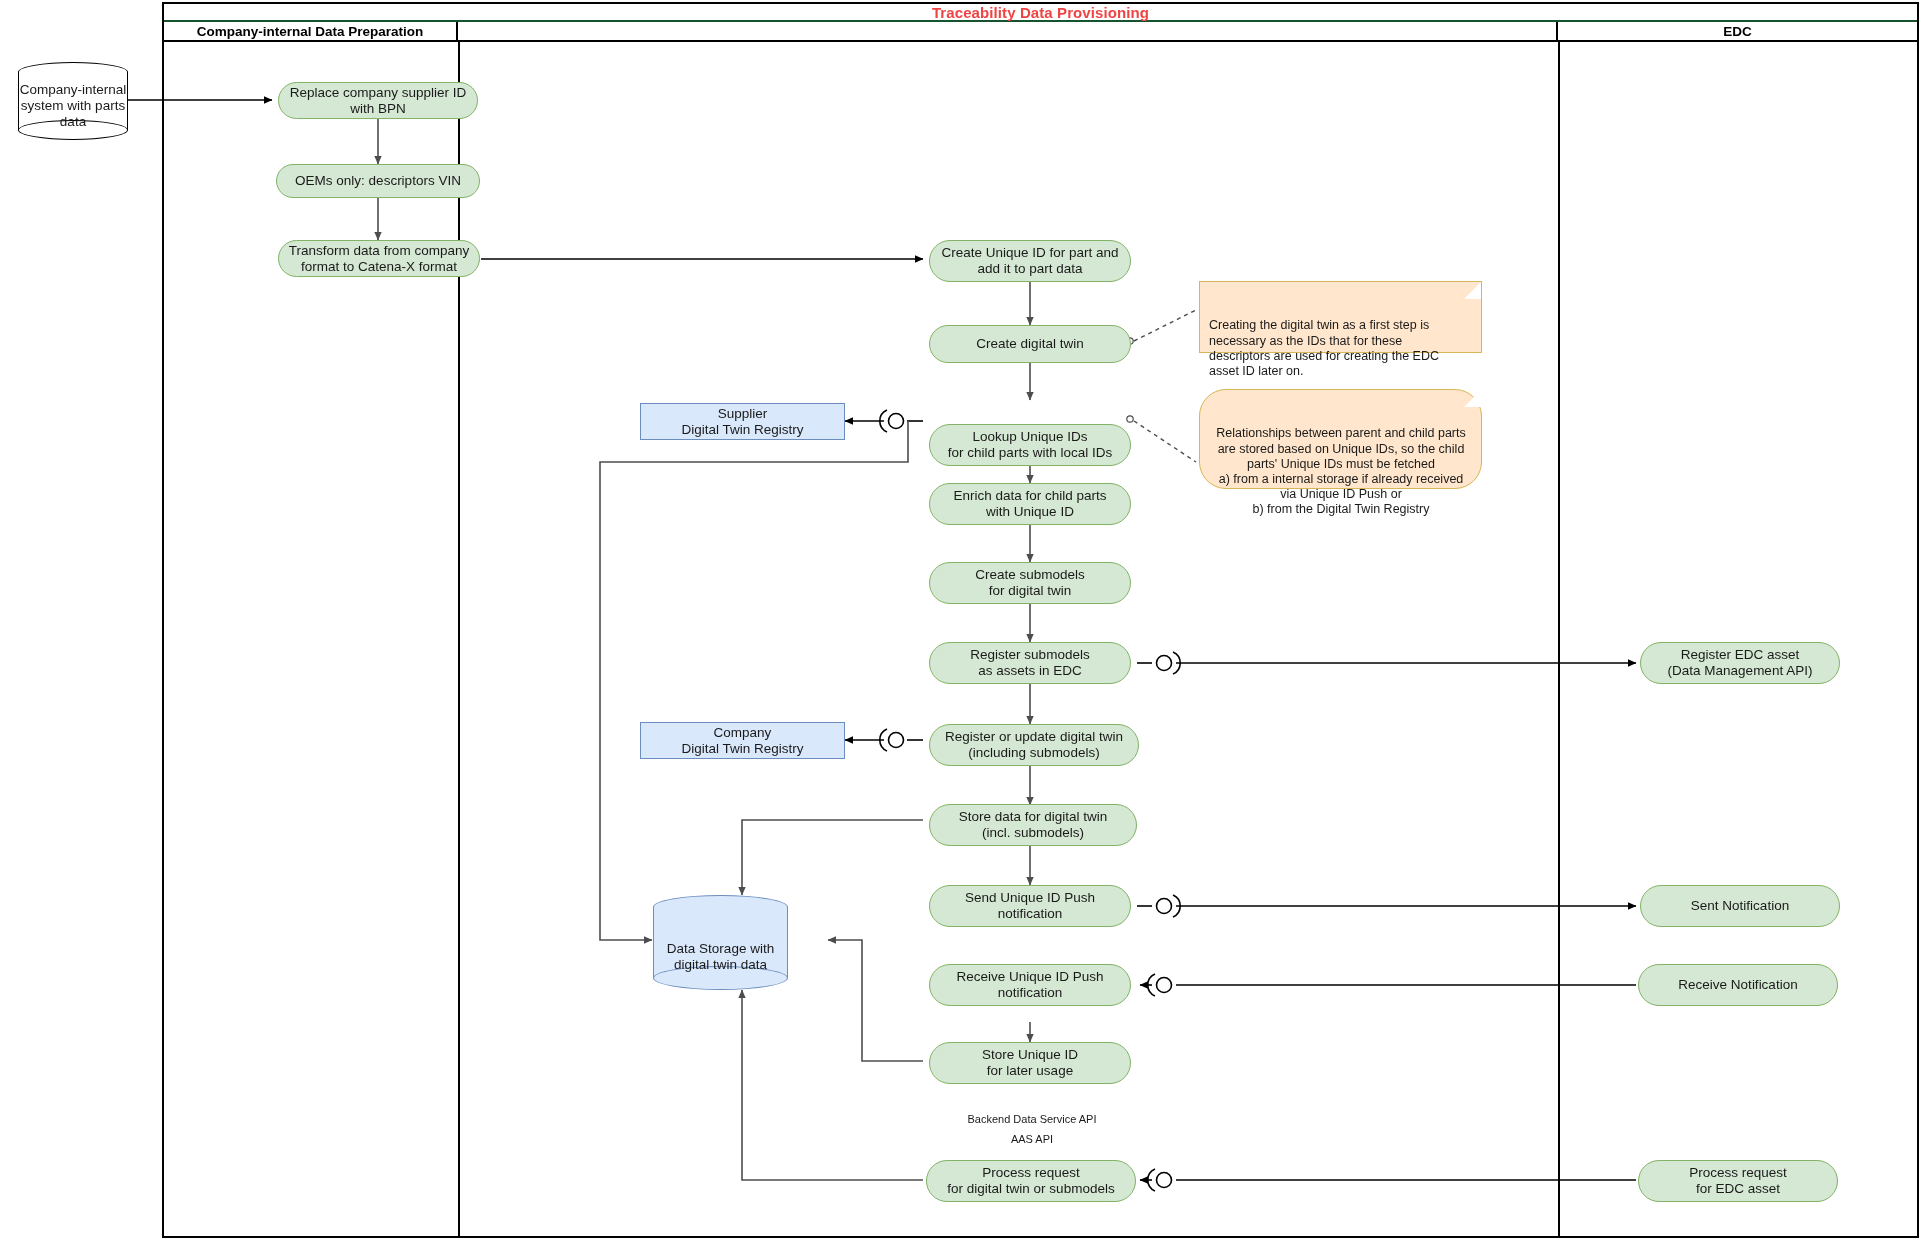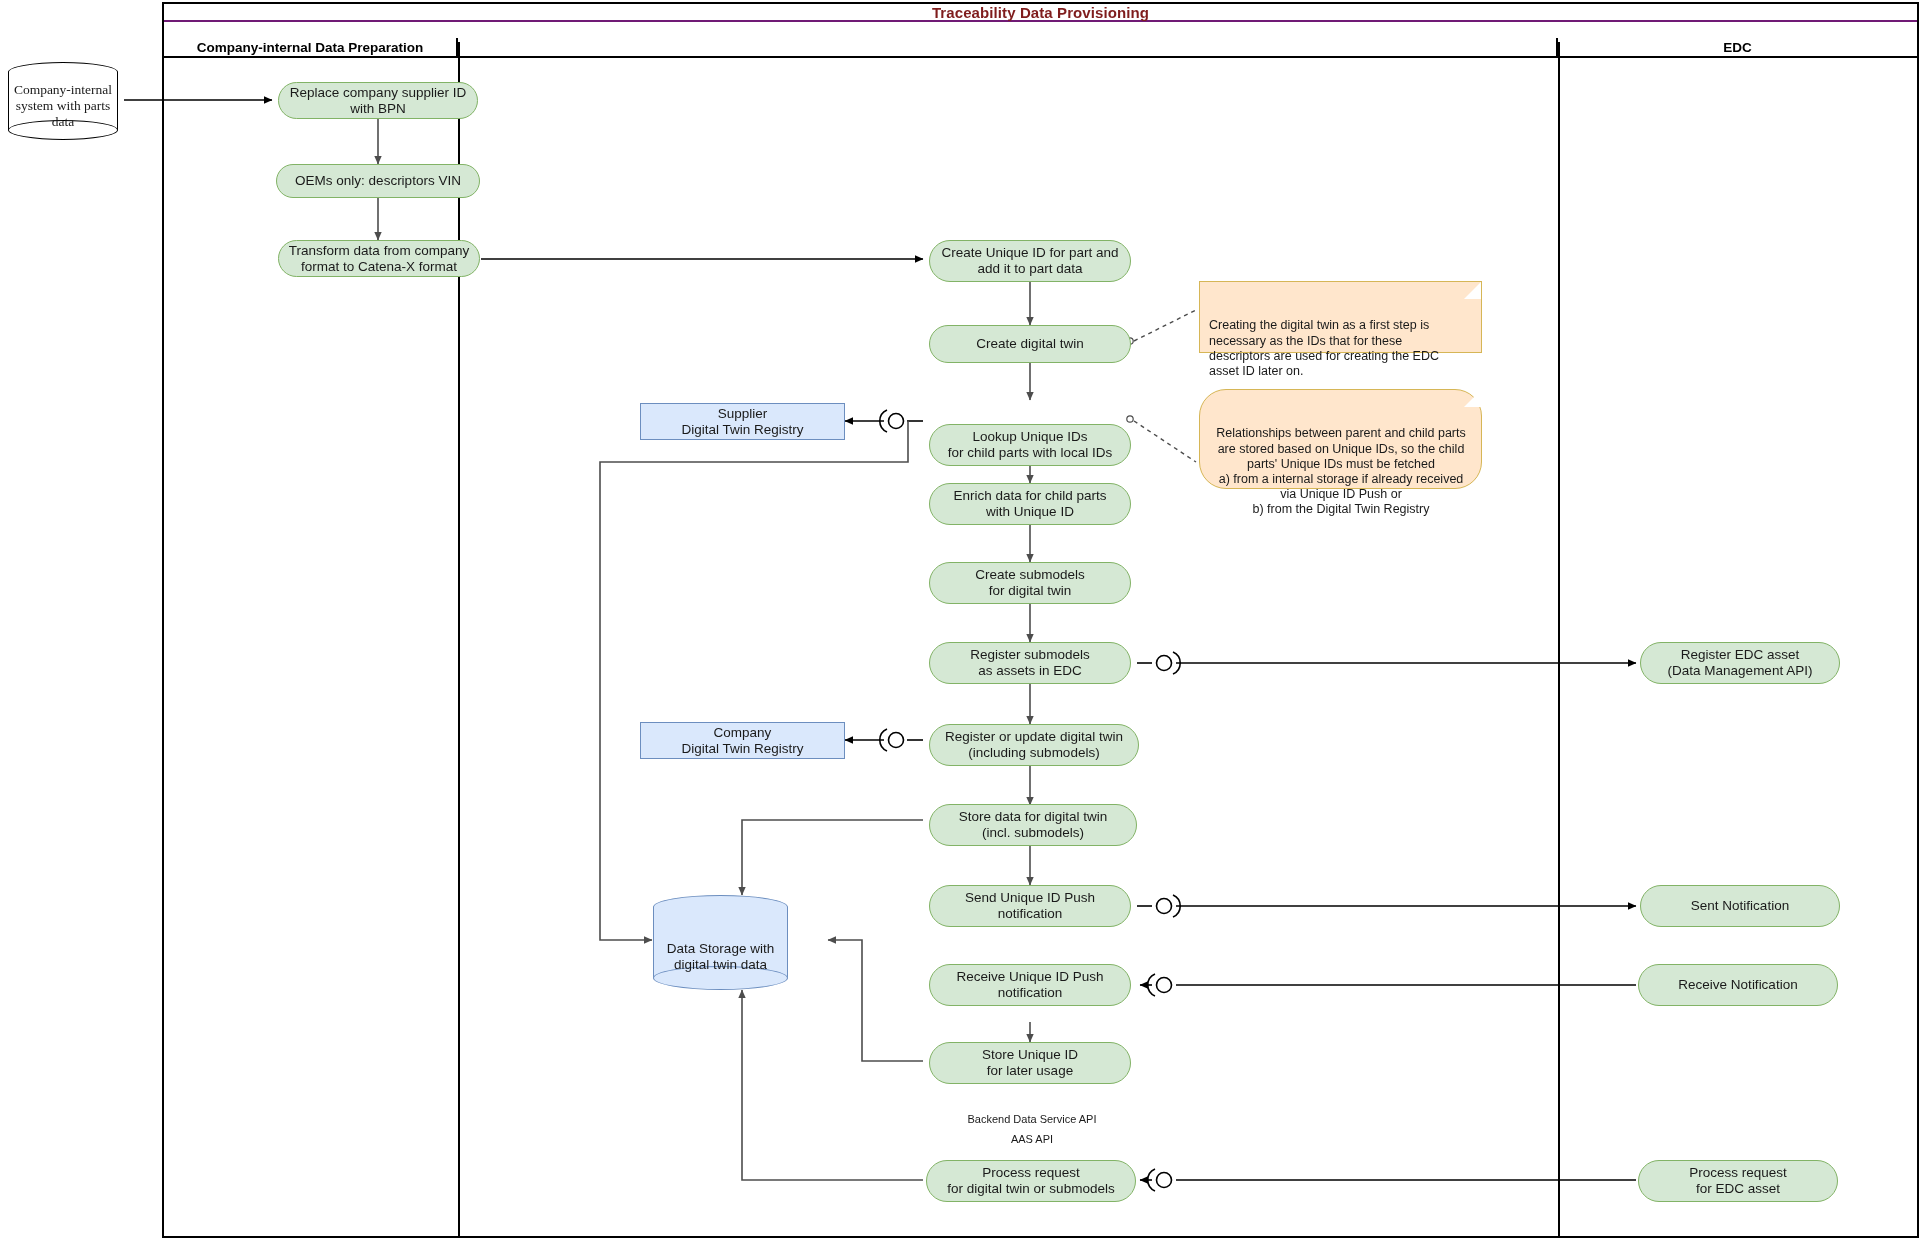--- a/index.html
+++ b/index.html
@@ -28,36 +28,35 @@
   }
   .pool-title {
     position: absolute;
     box-sizing: border-box;
     display: flex;
     align-items: center;
     justify-content: center;
     font-size: 15px;
     font-weight: bold;
     letter-spacing: .1px;
-    color: #7f1d1d;
+    color: #ef4444;
     background: #ffffff;
-    border-bottom: 2px solid #701a75;
+    border-bottom: 2px solid #14532d;
   }
   .lane-header {
     position: absolute;
     box-sizing: border-box;
     display: flex;
     align-items: center;
     justify-content: center;
     font-size: 13.5px;
     font-weight: bold;
     color: #000;
     background: #ffffff;
     border-bottom: 2px solid #000000;
-    margin-top: 16px;
   }
   .lane-divider {
     position: absolute;
     width: 0;
     box-sizing: border-box;
     border-left: 2px solid #000000;
   }
 
   
   .node {
@@ -280,21 +279,21 @@
     <circle class="ball" cx="1164" cy="1180" r="7.5"></circle>
     <path class="socket" d="M1155,1169 A12,12 0 0 0 1155,1191"></path>
     <path class="wire-black" d="M1152,1180 L1140,1180" marker-end="url(#arrowblk)"></path>
 
     <circle class="tiny-ball" cx="1130" cy="341" r="3.2"></circle>
     <path class="wire-dash" d="M1134,341 L1196,310"></path>
     <circle class="tiny-ball" cx="1130" cy="419" r="3.2"></circle>
     <path class="wire-dash" d="M1134,421 L1196,462"></path>
   </svg>
 
-  <div class="cyl white" style="left:8px; top:62px; width:110px; height:70px;font-family:Liberation Serif, serif;">
+  <div class="cyl white" style="left:18px; top:62px; width:110px; height:70px;">
     <div class="top" style="top:0; height:20px;"></div>
     <div class="body" style="top:10px; height:58px; background:#ffffff;"></div>
     <div class="bottom" style="top:58px; height:20px;"></div>
     <div class="label" style="top:20px;">Company-internal
 system with parts
 data</div>
   </div>
 
   <div class="node activity" style="left:278px; top:82px; width:200px; height:37px;">Replace company supplier ID
 with BPN</div>

